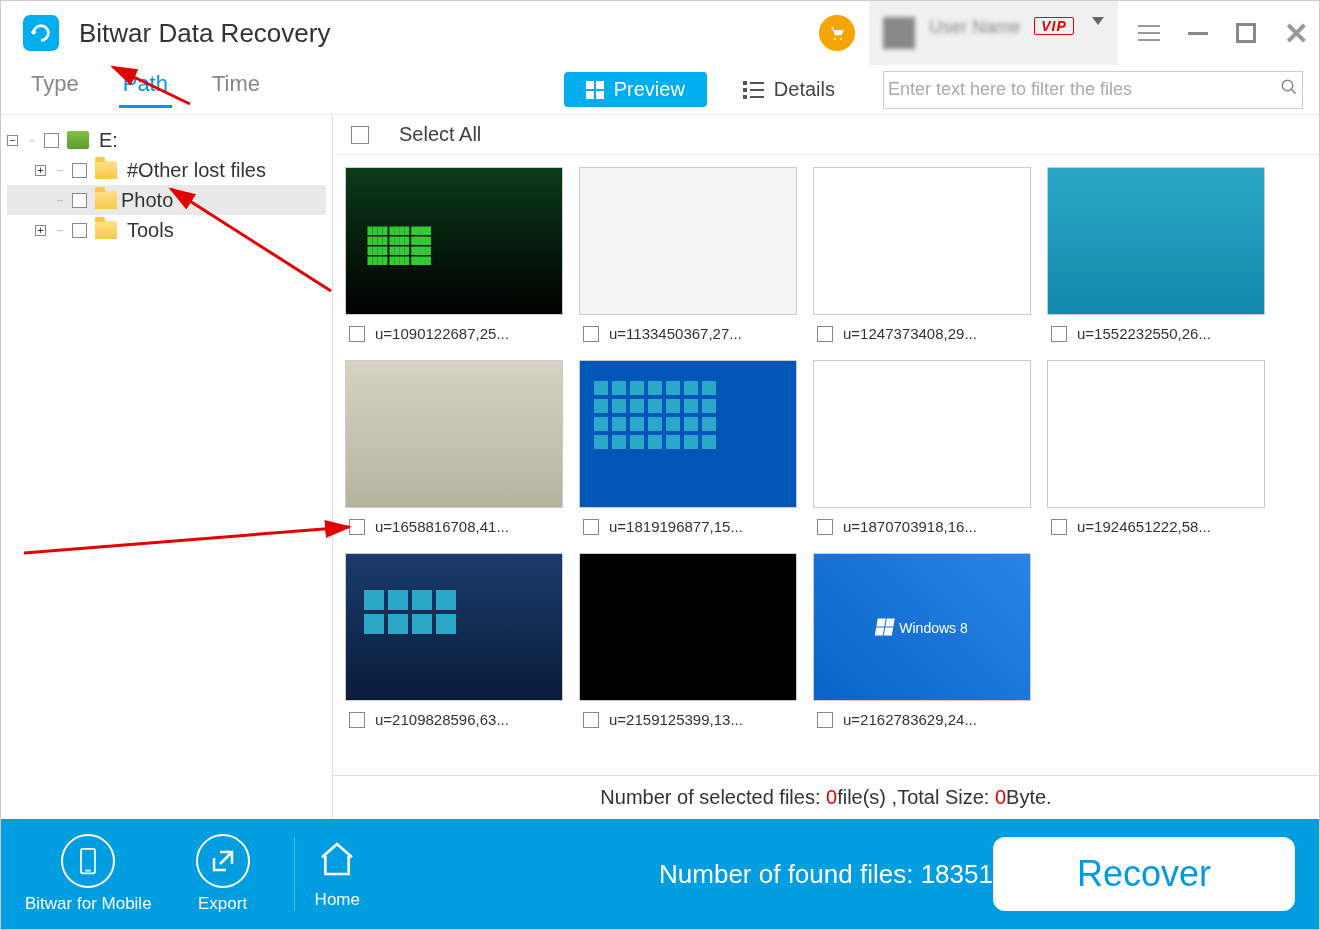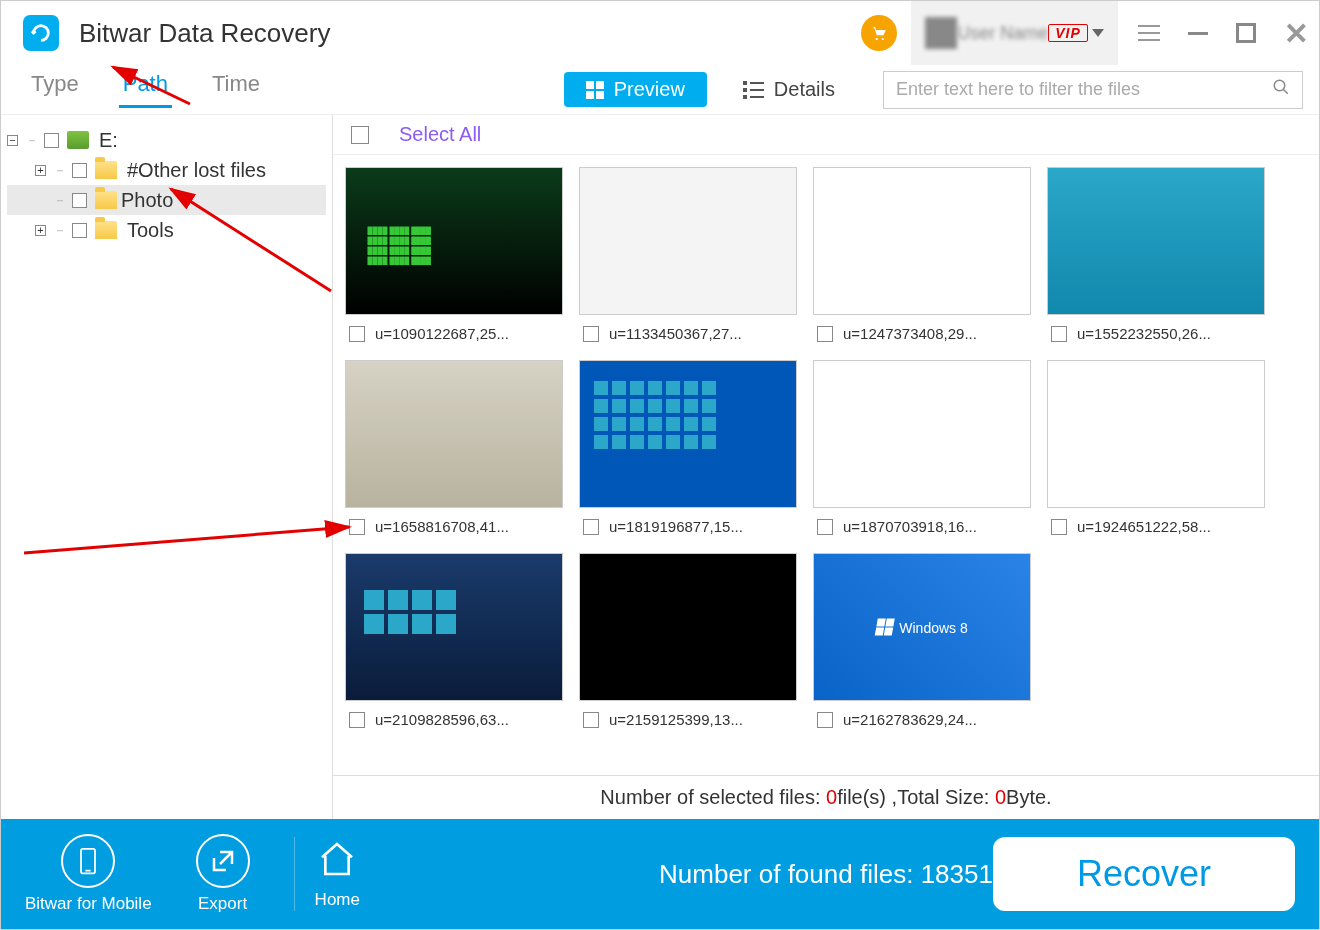--- a/index.html
+++ b/index.html
@@ -2,21 +2,21 @@
 <html><head>
 <meta charset="utf-8">
 <style>
 * { margin: 0; padding: 0; box-sizing: border-box; font-family: "Segoe UI", Arial, sans-serif; }
 body { width: 1320px; height: 930px; background: #fff; overflow: hidden; position: relative; border:1px solid #ccc;}
 .titlebar { height: 64px; display: flex; align-items: center; padding: 0 10px 0 22px; }
 .app-logo { width: 36px; height: 36px; background: #00aeef; border-radius: 7px; display:flex; align-items:center; justify-content:center; color:#fff; font-size:22px; font-weight:bold;}
 .app-title { margin-left: 20px; font-size: 26px; color: #333; font-weight: 400;}
 .title-spacer { flex: 1; }
 .cart-btn { width: 36px; height: 36px; background:#f7a400; border-radius: 50%; display:flex; align-items:center; justify-content:center; color:#fff; margin-right:14px;}
-.user-area { height: 64px; background:#f1f1f1; display:flex; align-items:center; padding:16px 14px; gap:0;}
+.user-area { height: 64px; background:#f1f1f1; display:flex; align-items:flex-start; padding:16px 14px; gap:14px;}
 .user-avatar { width:32px; height:32px; background:#888; filter: blur(2px);}
 .user-name { color:#888; filter: blur(2px); font-size:18px; min-width: 90px;}
 .vip-badge { color:#e30000; border:1px solid #e30000; padding:0 6px; font-size:14px; font-style: italic; font-weight: bold; letter-spacing: 1px; border-radius: 2px;}
 .caret-dn { width:0; height:0; border-left:6px solid transparent; border-right:6px solid transparent; border-top:8px solid #666; margin-left:4px;}
 .win-btns { display:flex; gap:28px; margin-left:20px; color:#888; font-size:20px; align-items:center;}
 .win-btns span { cursor:pointer; }
 .hamburger { display:flex; flex-direction:column; gap:5px;}
 .hamburger i { width:22px; height:2px; background:#999; display:block;}
 .minimize { width:20px; height:3px; background:#888;}
 .maximize { width:20px; height:20px; border:3px solid #888;}
@@ -29,40 +29,40 @@
 .tool-spacer { flex:1;}
 .view-btn { display:flex; align-items:center; gap:10px; padding: 6px 22px; border-radius:4px; font-size:20px; cursor:pointer;}
 .view-btn.preview { background:#00aeef; color:#fff;}
 .view-btn.details { color:#444; margin-left:14px;}
 .grid-icon { display:grid; grid-template-columns: 8px 8px; gap:2px;}
 .grid-icon i { width:8px; height:8px; background:#fff;}
 .list-icon { display:flex; flex-direction:column; gap:3px;}
 .list-icon i { display:flex; gap:3px; align-items:center;}
 .list-icon i::before { content:''; width:4px; height:4px; background:#555;}
 .list-icon i::after { content:''; width:14px; height:2px; background:#555;}
-.search-box { margin-left:26px; flex: 0 0 420px; height:38px; border:1px solid #ccc; display:flex; align-items:center; padding: 0 12px;}
+.search-box { margin-left:26px; flex: 0 0 420px; height:38px; border:1px solid #ccc; display:flex; align-items:center; padding: 0 4px;}
 .search-box input { flex:1; border:none; outline:none; font-size:18px; color:#555;}
 .search-box input::placeholder { color:#aaa;}
 .search-icon { color:#888; font-size:20px;}
 
 .main { display:flex; height: calc(100% - 64px - 50px - 110px);}
 .sidebar { width:332px; border-right:1px solid #ddd; padding: 10px 6px; font-size: 20px; color:#333;}
 .tree-row { display:flex; align-items:center; height:30px; cursor:pointer; gap:4px;}
 .expander { width:11px; height:11px; border:1px solid #888; display:flex; align-items:center; justify-content:center; font-size:11px; line-height:1; color:#333; margin-right:4px;}
 .expander.empty { visibility:hidden;}
 .dots { color:#aaa; letter-spacing:-2px; font-size:12px; margin:0 2px;}
 .cb { width:15px; height:15px; border:1px solid #888; background:#fff; margin: 0 4px;}
 .drive-icon { width:22px; height:18px; background:linear-gradient(#7fc242, #5a9c2e); border-radius:2px;}
 .folder-icon { width:22px; height:18px; background:linear-gradient(#ffe18a,#f7c948); border-radius:2px 2px 0 0; position:relative;}
 .folder-icon::before {content:''; position:absolute; top:-4px; left:0; width:10px; height:5px; background:#f7c948; border-radius:2px 2px 0 0;}
 .indent1 { padding-left: 28px;}
 .tree-row.selected { background:#e9e9e9;}
 
 .content { flex:1; display:flex; flex-direction:column;}
-.select-all { height:40px; display:flex; align-items:center; padding-left: 14px; border-bottom: 1px solid #eee; font-size:20px; color:#8b5cf6;}
+.select-all { height:40px; display:flex; align-items:center; padding-left: 14px; border-bottom: 1px solid #eee; font-size:20px; color:#404040;}
 .select-all .cb { width:18px; height:18px; margin-right: 30px;}
 .grid-area { flex:1; overflow-y:auto; padding: 12px 12px 0;}
 .file-grid { display:grid; grid-template-columns: repeat(4, 218px); gap: 18px 16px;}
 .file-card { width:218px;}
 .thumb { width:218px; height:148px; border:1px solid #ccc; position:relative;}
 .file-label { display:flex; align-items:center; gap:6px; margin-top: 10px; font-size:15px; color:#333; white-space:nowrap; overflow:hidden;}
 .file-label .cb { width:16px; height:16px; flex-shrink:0;}
 
 
 .th-a{background:linear-gradient(#0b3b1a,#000);}

